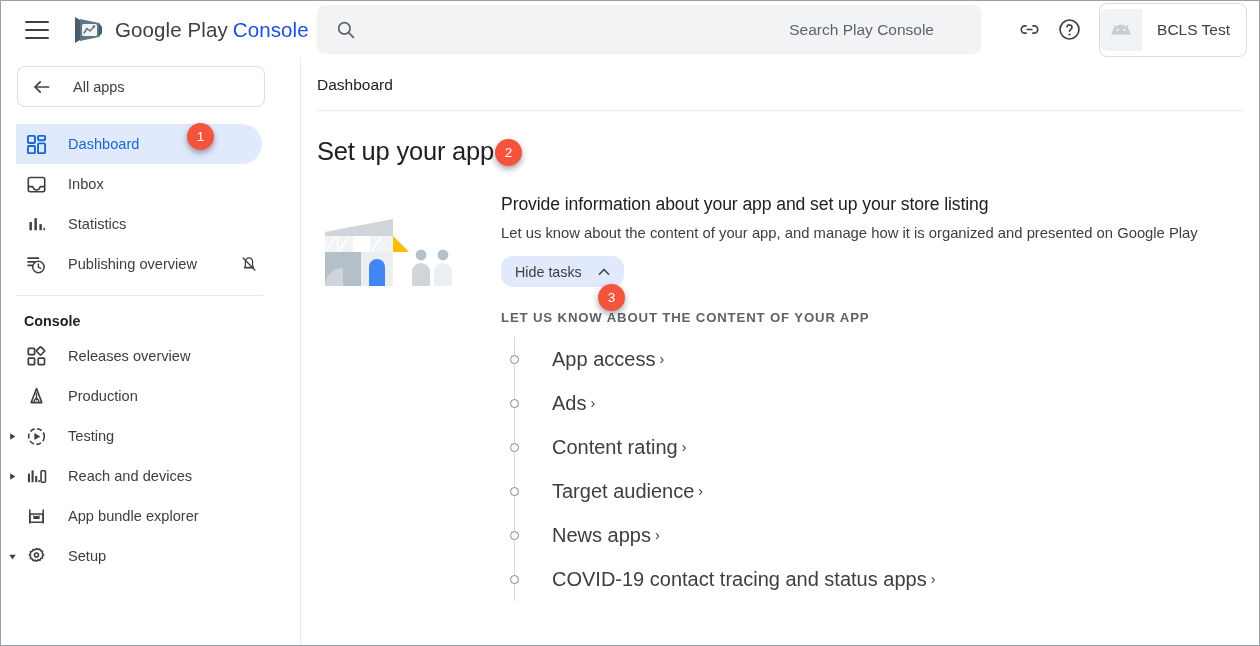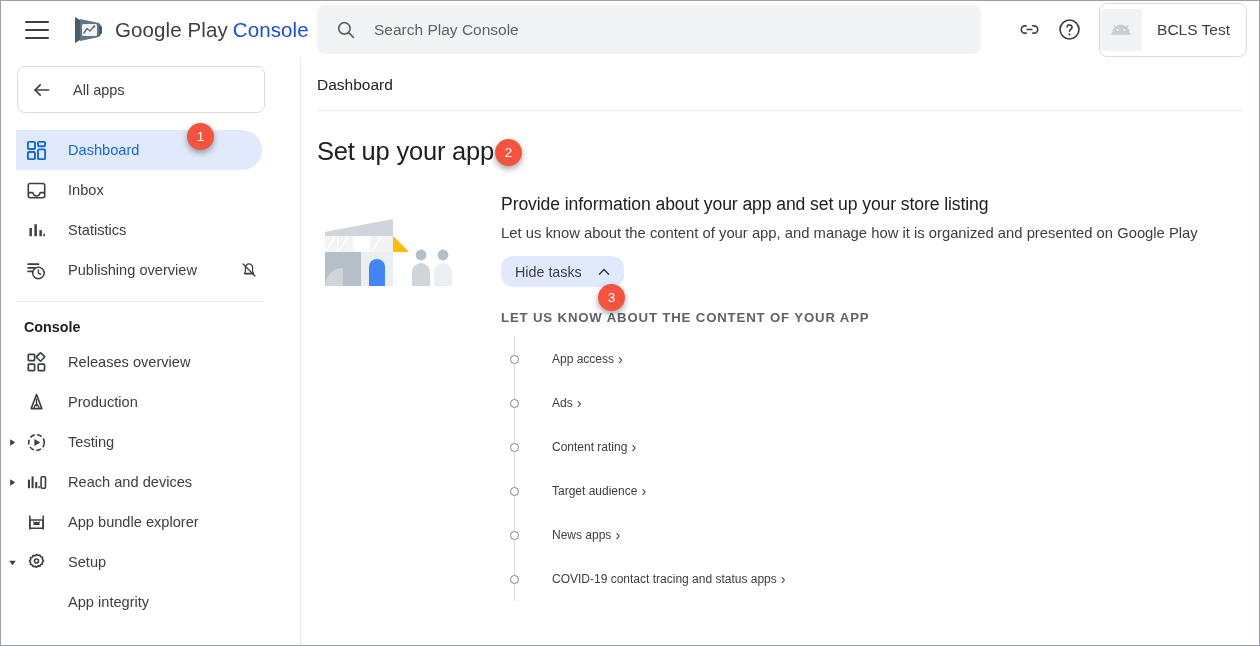--- a/index.html
+++ b/index.html
@@ -69,20 +69,21 @@
     cursor: text;
   }
   .search-icon { margin-left: 19px; width: 20px; height: 20px; flex: none; }
   .search-input {
     border: 0; background: transparent; outline: none;
     margin-left: 18px;
     font-family: "Liberation Sans", sans-serif;
     font-size: 15.5px;
     color: #0369a1;
     width: 560px;
+    text-align: right;
   }
   .search-input::placeholder { color: #5f6368; opacity: 1; }
 
   .topbar-right {
     position: absolute;
     right: 12px; top: 0;
     height: 57px;
     display: flex; align-items: center;
   }
   .icon-btn {
@@ -121,21 +122,21 @@
     top: 57px; left: 1px;
     width: 299px;
     height: 588px;
     background: #ffffff;
     border-right: 1px solid #e8eaed;
     overflow: hidden;
   }
 
   .allapps-btn {
     margin: 8px 0 0 15px;
-    width: 248px; height: 47px;
+    width: 248px; height: 41px;
     border: 1px solid #dadce0;
     border-radius: 8px;
     display: flex; align-items: center;
     cursor: pointer;
     background: #fff;
   }
   .allapps-arrow { margin-left: 14px; width: 20px; height: 20px; flex: none; }
   .allapps-label {
     margin-left: 21px;
     font-size: 14.5px;
@@ -315,21 +316,21 @@
     width: 9px; height: 9px;
     margin-left: 9px;
     border: 1.6px solid #80868b;
     border-radius: 50%;
     background: #ffffff;
     flex: none;
     z-index: 1;
   }
   .task-label {
     margin-left: 33px;
-    font-size: 12px;
+    font-size: 20px;
     color: #3c4043;
     white-space: nowrap;
   }
   .task-chevron {
     margin-left: 4px;
     font-size: 14.5px;
     color: #3c4043;
   }
 
   
@@ -579,21 +580,20 @@
         </span>
         <span class="nav-icon">
           <svg viewBox="0 0 22 22" width="21" height="21">
             <path d="M11 2.6l1.6 1.1 1.9-.5.9 1.8 1.9.6-.2 2 1.3 1.5-1.3 1.5.2 2-1.9.6-.9 1.8-1.9-.5L11 16l-1.6-1.1-1.9.5-.9-1.8-1.9-.6.2-2-1.3-1.5 1.3-1.5-.2-2 1.9-.6.9-1.8 1.9.5z" fill="none" stroke="#3c4043" stroke-width="1.7" stroke-linejoin="round"></path>
             <circle cx="11" cy="9.4" r="2.1" fill="none" stroke="#3c4043" stroke-width="1.7"></circle>
           </svg>
         </span>
         <span class="nav-label">Setup</span>
       </div>
 
-      <div class="nav-sub-label">App integrity</div>
     </div>
   </div>
 
   <div class="main">
 
     <div class="breadcrumb">Dashboard</div>
     <div class="breadcrumb-rule"></div>
 
     <h1 class="page-title">Set up your app</h1>
 

